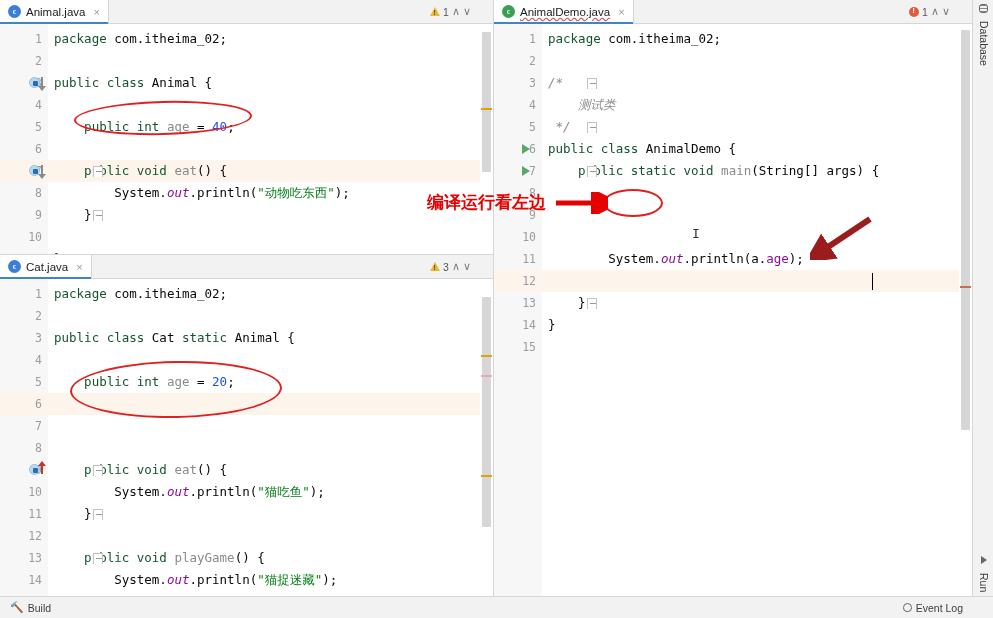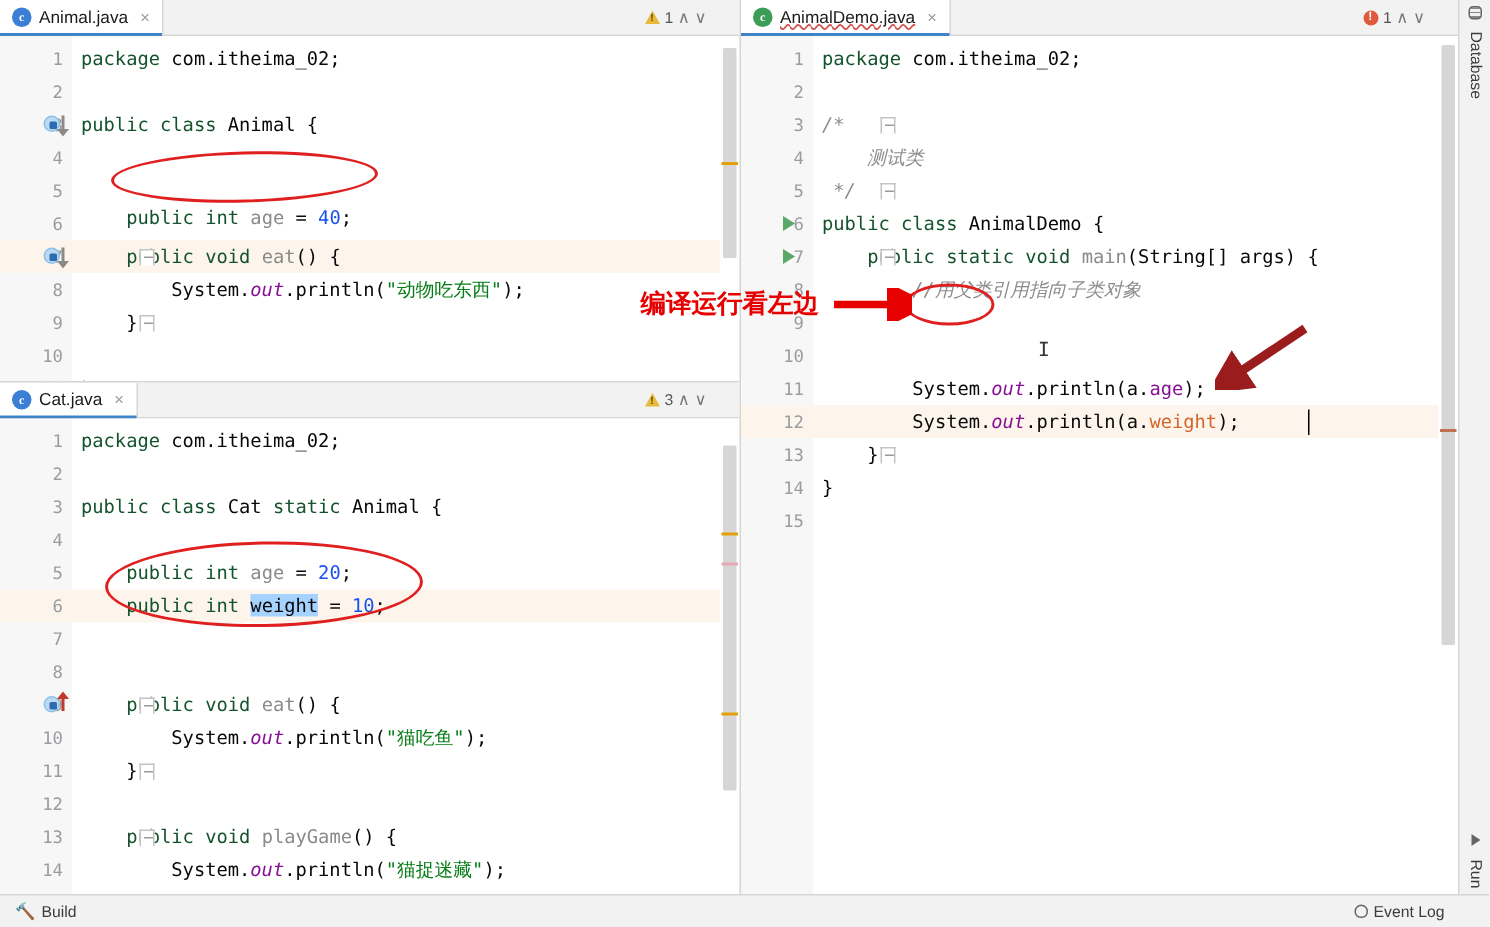--- a/index.html
+++ b/index.html
@@ -171,21 +171,21 @@
           <div class="ovr-dot" style="top: 141px;"></div>
           <div style="position: absolute; left: 41px; width: 2px; height: 10px; top: 141px; background: rgb(138, 138, 138);"></div>
           <div style="position: absolute; left: 38px; width: 0px; height: 0px; border-left: 4px solid transparent; border-right: 4px solid transparent; border-top: 5px solid rgb(138, 138, 138); top: 150px;"></div>
         </div>
       <div class="code-area" id="c-tl">
           <div class="hl-row" style="top: 136px;"></div>
           <div class="codeline" style="top: 4px;"><span class="kw">package</span> com.itheima_02;</div>
           <div class="codeline" style="top: 26px;"></div>
           <div class="codeline" style="top: 48px;"><span class="kw">public class</span> Animal {</div>
           <div class="codeline" style="top: 70px;"></div>
-          <div class="codeline" style="top: 110px;">    <span class="kw">public int</span> <span class="fld2">age</span> = <span class="num">40</span>;</div>
+          <div class="codeline" style="top: 92px;">    <span class="kw">public int</span> <span class="fld2">age</span> = <span class="num">40</span>;</div>
           <div class="codeline" style="top: 114px;"></div>
           <div class="codeline" style="top: 136px;">    <span class="kw">public void</span> <span class="meth">eat</span>() {</div>
           <div class="codeline" style="top: 158px;">        System.<span class="stat">out</span>.println(<span class="str">"动物吃东西"</span>);</div>
           <div class="codeline" style="top: 180px;">    }</div>
           <div class="codeline" style="top: 202px;"></div>
           <div class="codeline" style="top: 224px;">}</div>
           <div style="position: absolute; left: 45px; top: 142px; width: 10px; height: 11px; border-top: 1px solid rgb(195, 195, 195); border-right: 1px solid rgb(195, 195, 195); border-left: 1px solid rgb(195, 195, 195); border-image: initial; border-bottom: none; background: rgb(255, 255, 255);">
             <div style="position: absolute; left: 2px; top: 4px; width: 6px; height: 1px; background: rgb(154, 154, 154);"></div>
           </div>
           <div style="position: absolute; left: 45px; top: 186px; width: 10px; height: 11px; border-top: 1px solid rgb(195, 195, 195); border-right: 1px solid rgb(195, 195, 195); border-left: 1px solid rgb(195, 195, 195); border-image: initial; border-bottom: none; background: rgb(255, 255, 255);">
@@ -238,21 +238,20 @@
           <div style="position: absolute; left: 41px; width: 2px; height: 10px; top: 185px; background: rgb(192, 57, 43);"></div>
           <div style="position: absolute; left: 38px; width: 0px; height: 0px; border-left: 4px solid transparent; border-right: 4px solid transparent; border-bottom: 5px solid rgb(192, 57, 43); top: 182px;"></div>
         </div>
       <div class="code-area" id="c-bl">
           <div class="hl-row" style="top: 114px;"></div>
           <div class="codeline" style="top: 4px;"><span class="kw">package</span> com.itheima_02;</div>
           <div class="codeline" style="top: 26px;"></div>
           <div class="codeline" style="top: 48px;"><span class="kw">public class</span> Cat <span class="kw">static</span> Animal {</div>
           <div class="codeline" style="top: 70px;"></div>
           <div class="codeline" style="top: 92px;">    <span class="kw">public int</span> <span class="fld2">age</span> = <span class="num">20</span>;</div>
-          <div class="codeline" style="top: 114px;">    <span class="kw">public int</span> <span class="sel">weight</span> = <span class="num">10</span>;</div>
           <div class="codeline" style="top: 136px;"></div>
           <div class="codeline" style="top: 180px;">    <span class="kw">public void</span> <span class="meth">eat</span>() {</div>
           <div class="codeline" style="top: 202px;">        System.<span class="stat">out</span>.println(<span class="str">"猫吃鱼"</span>);</div>
           <div class="codeline" style="top: 224px;">    }</div>
           <div class="codeline" style="top: 246px;"></div>
           <div class="codeline" style="top: 268px;">    <span class="kw">public void</span> <span class="meth">playGame</span>() {</div>
           <div class="codeline" style="top: 290px;">        System.<span class="stat">out</span>.println(<span class="str">"猫捉迷藏"</span>);</div>
           <div class="codeline" style="top: 312px;">    }</div>
           <div style="position: absolute; left: 45px; top: 186px; width: 10px; height: 11px; border-top: 1px solid rgb(195, 195, 195); border-right: 1px solid rgb(195, 195, 195); border-left: 1px solid rgb(195, 195, 195); border-image: initial; border-bottom: none; background: rgb(255, 255, 255);">
             <div style="position: absolute; left: 2px; top: 4px; width: 6px; height: 1px; background: rgb(154, 154, 154);"></div>
@@ -313,24 +312,22 @@
         </div>
       <div class="code-area" id="c-r">
           <div class="hl-row" style="top: 246px;"></div>
           <div class="codeline" style="top: 4px;"><span class="kw">package</span> com.itheima_02;</div>
           <div class="codeline" style="top: 26px;"></div>
           <div class="codeline" style="top: 48px;"><span class="cmt">/*</span></div>
           <div class="codeline" style="top: 70px;">    <span class="cmt">测试类</span></div>
           <div class="codeline" style="top: 92px;"> <span class="cmt">*/</span></div>
           <div class="codeline" style="top: 114px;"><span class="kw">public class</span> AnimalDemo {</div>
           <div class="codeline" style="top: 136px;">    <span class="kw">public static void</span> <span class="meth">main</span>(String[] args) {</div>
-          <div class="codeline" style="top: 158px;">        <span class="cmt">//用父类引用指向子类对象</span></div>
           <div class="codeline" style="top: 202px;"></div>
           <div class="codeline" style="top: 224px;">        System.<span class="stat">out</span>.println(a.<span class="fld">age</span>);</div>
-          <div class="codeline" style="top: 246px;">        System.<span class="stat">out</span>.println(a.<span class="err">weight</span>);</div>
           <div class="codeline" style="top: 268px;">    }</div>
           <div class="codeline" style="top: 290px;">}</div>
           <div class="codeline" style="top: 312px;"></div>
           <div style="position: absolute; left: 45px; top: 54px; width: 10px; height: 11px; border-top: 1px solid rgb(195, 195, 195); border-right: 1px solid rgb(195, 195, 195); border-left: 1px solid rgb(195, 195, 195); border-image: initial; border-bottom: none; background: rgb(255, 255, 255);">
             <div style="position: absolute; left: 2px; top: 4px; width: 6px; height: 1px; background: rgb(154, 154, 154);"></div>
           </div>
           <div style="position: absolute; left: 45px; top: 98px; width: 10px; height: 11px; border-top: 1px solid rgb(195, 195, 195); border-right: 1px solid rgb(195, 195, 195); border-left: 1px solid rgb(195, 195, 195); border-image: initial; border-bottom: none; background: rgb(255, 255, 255);">
             <div style="position: absolute; left: 2px; top: 4px; width: 6px; height: 1px; background: rgb(154, 154, 154);"></div>
           </div>
           <div style="position: absolute; left: 45px; top: 142px; width: 10px; height: 11px; border-top: 1px solid rgb(195, 195, 195); border-right: 1px solid rgb(195, 195, 195); border-left: 1px solid rgb(195, 195, 195); border-image: initial; border-bottom: none; background: rgb(255, 255, 255);">

